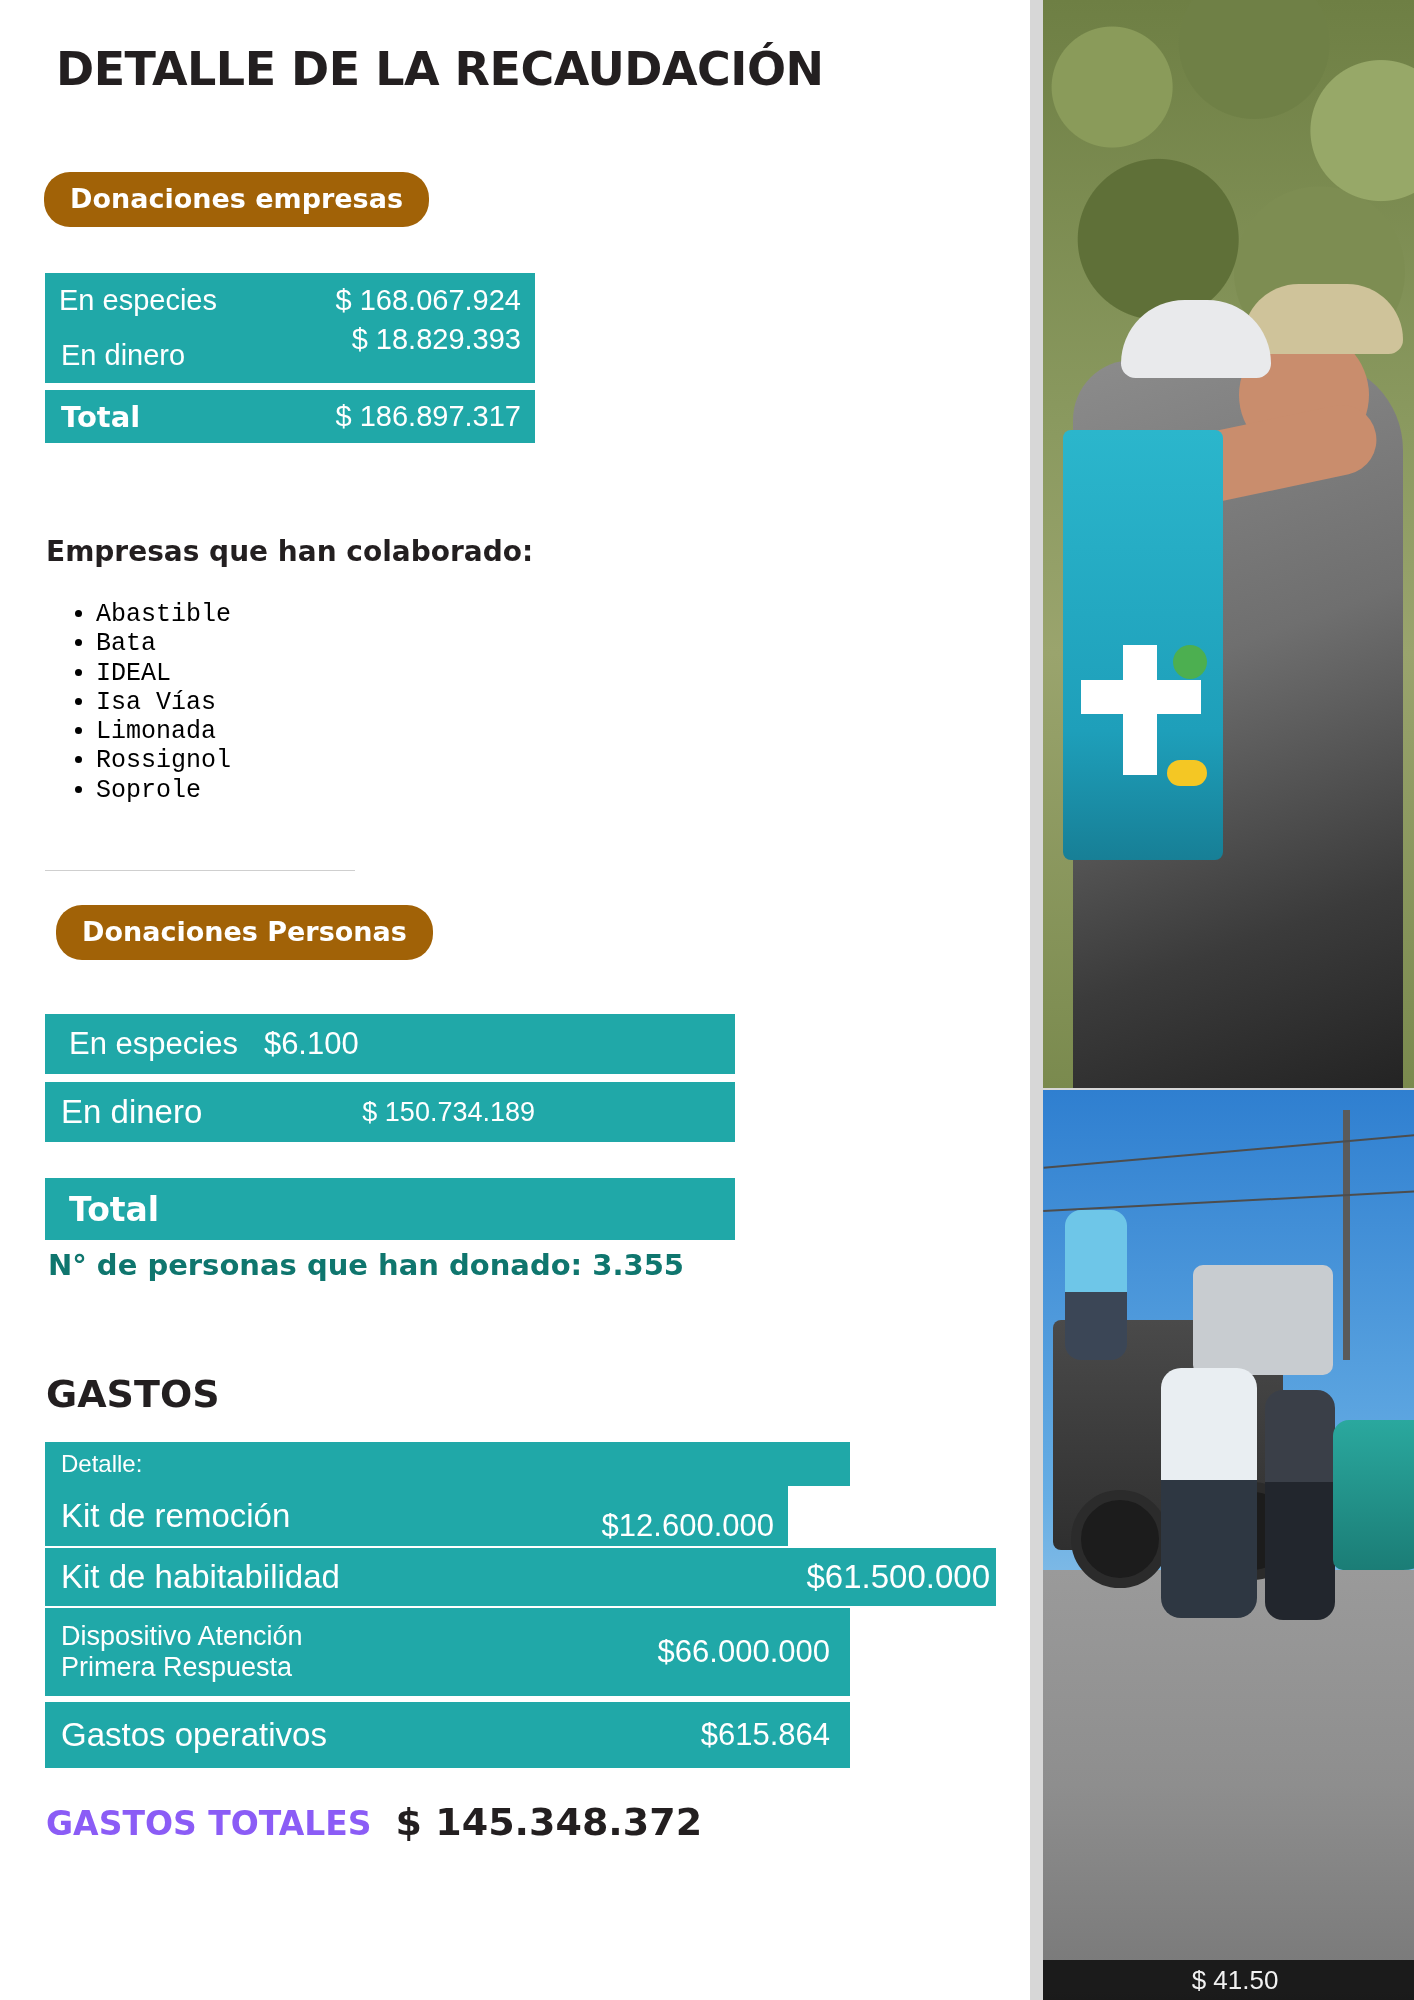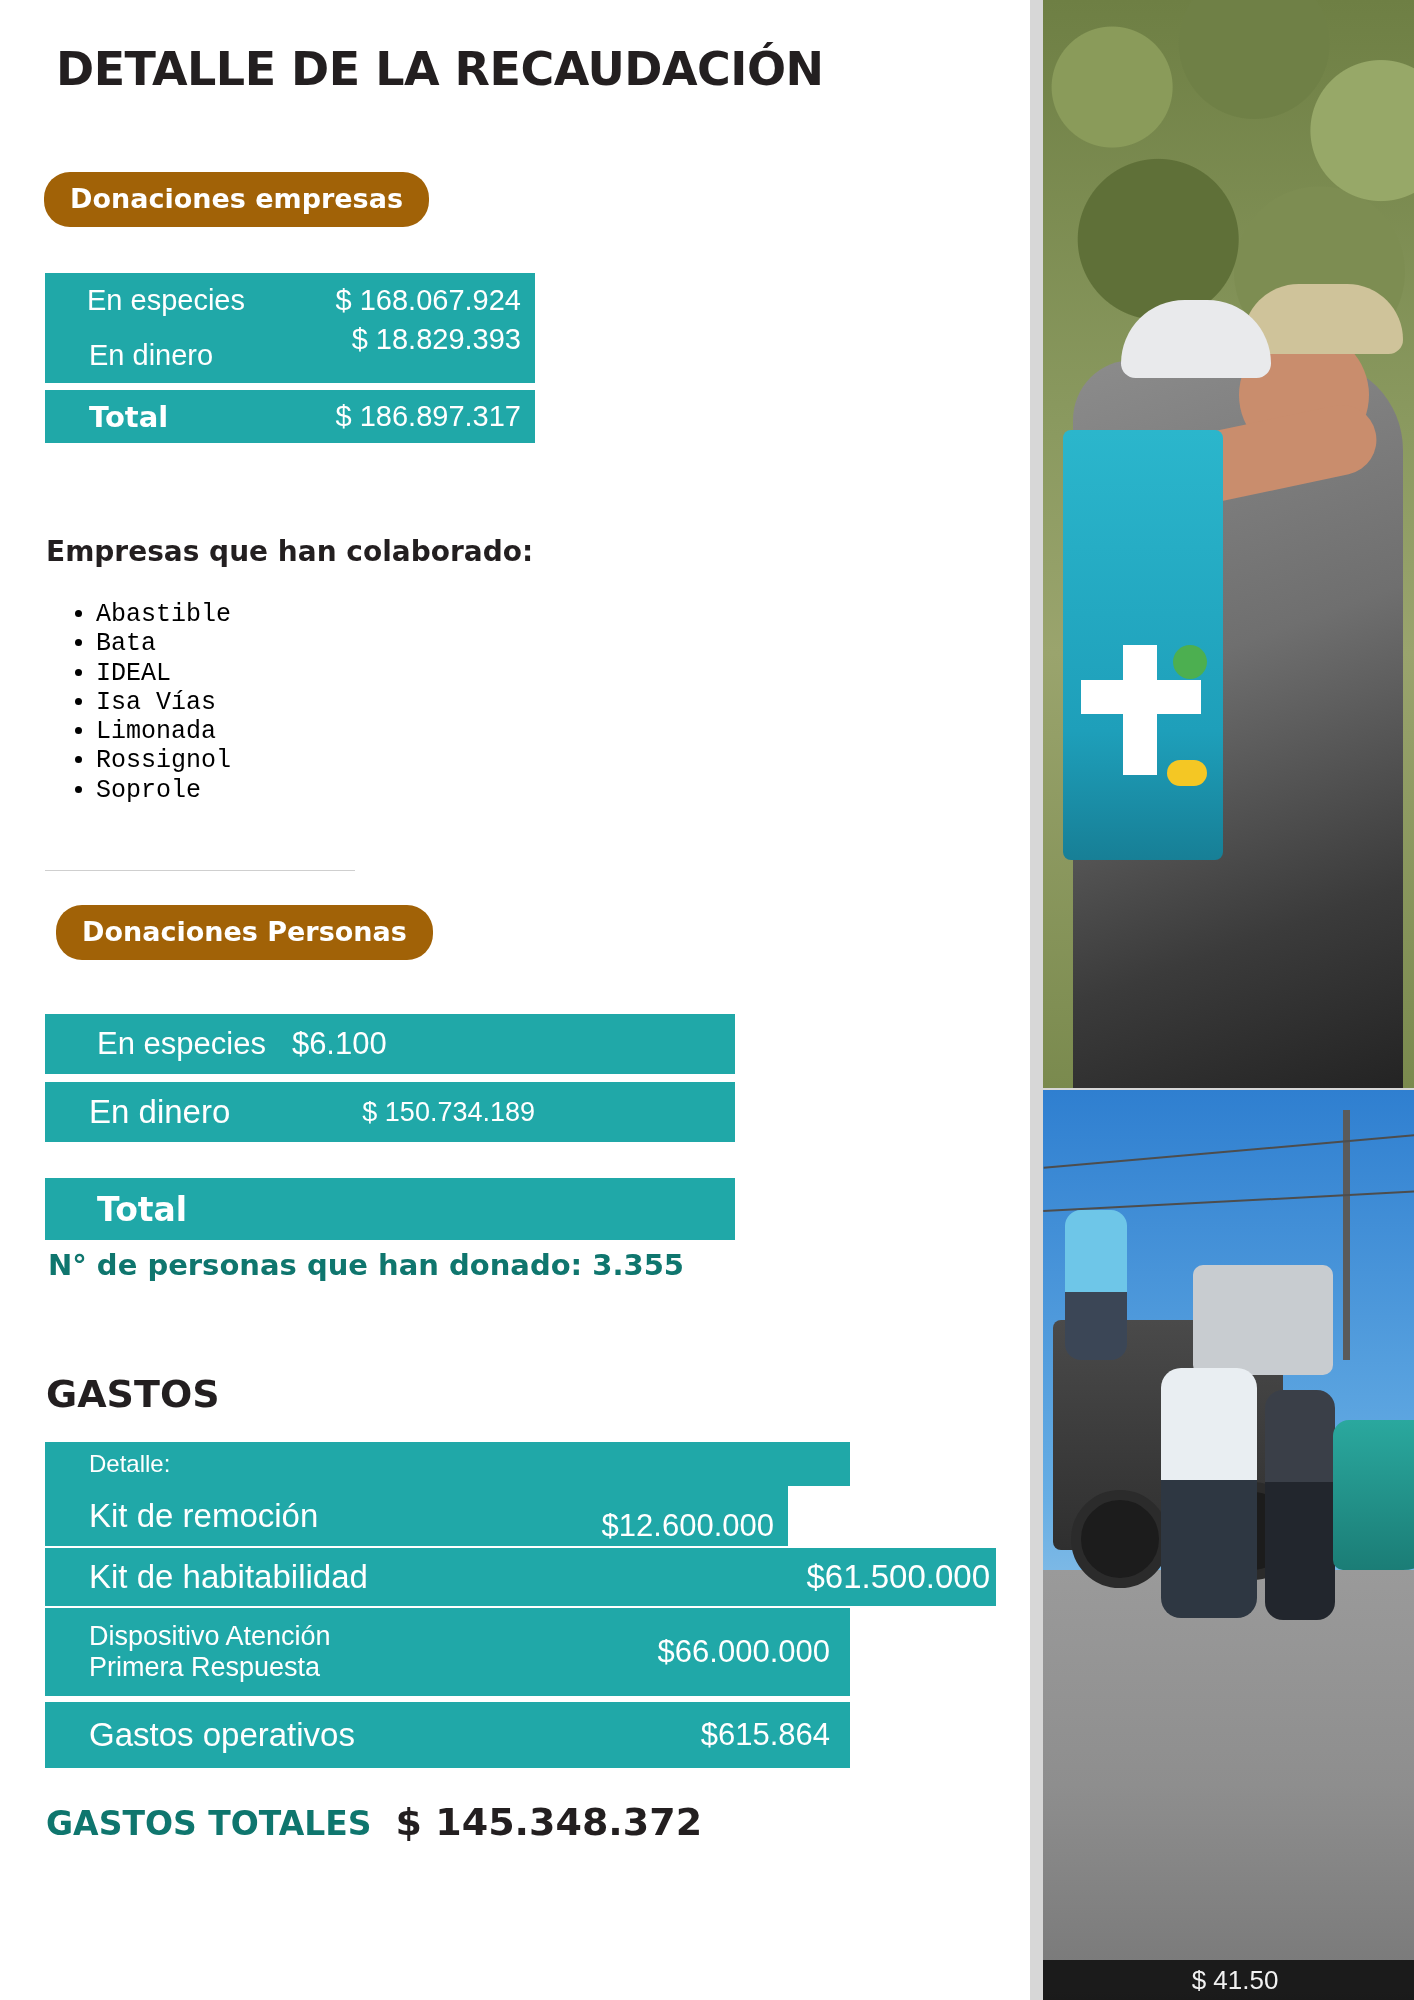--- a/index.html
+++ b/index.html
@@ -66,21 +66,21 @@
 
   
   .teal {
     background: #20a8a8;
     color: #ffffff;
     box-sizing: border-box;
     display: flex;
     align-items: center;
     justify-content: space-between;
   }
-  .teal .lbl { white-space: nowrap; margin-left: 28px; }
+  .teal .lbl { white-space: nowrap; }
   .teal .val { white-space: nowrap; text-align: right; }
 
   
   ul.companies {
     margin: 0;
     padding-left: 36px;
     list-style: disc;
   }
   ul.companies li {
     font-size: 25px;
@@ -283,21 +283,21 @@
 Primera Respuesta</span>
       <span class="val" style="font-size:31px;">$66.000.000</span>
     </div>
 
     <div class="teal" style="position:absolute;left:45px;top:1702px;width:805px;height:66px;padding:0 20px 0 16px;">
       <span class="lbl" style="font-size:33px;">Gastos operativos</span>
       <span class="val" style="font-size:31px;">$615.864</span>
     </div>
 
     <div style="position:absolute;left:46px;top:1800px;display:flex;align-items:baseline;gap:24px;">
-      <span style="font-size:33px;font-weight:bold;color:#0f766e;font-family:'DejaVu Sans',sans-serif;">GASTOS TOTALES</span>
+      <span style="font-size:33px;font-weight:bold;color:#8b5cf6;font-family:'DejaVu Sans',sans-serif;">GASTOS TOTALES</span>
       <span style="font-size:38px;font-weight:bold;color:#231f20;font-family:'DejaVu Sans',sans-serif;">$ 145.348.372</span>
     </div>
 
   </div>
 
   <div class="right-col">
 
     <div class="photo photo1">
       <div class="foliage"></div>
       <div class="hug-body"></div>

